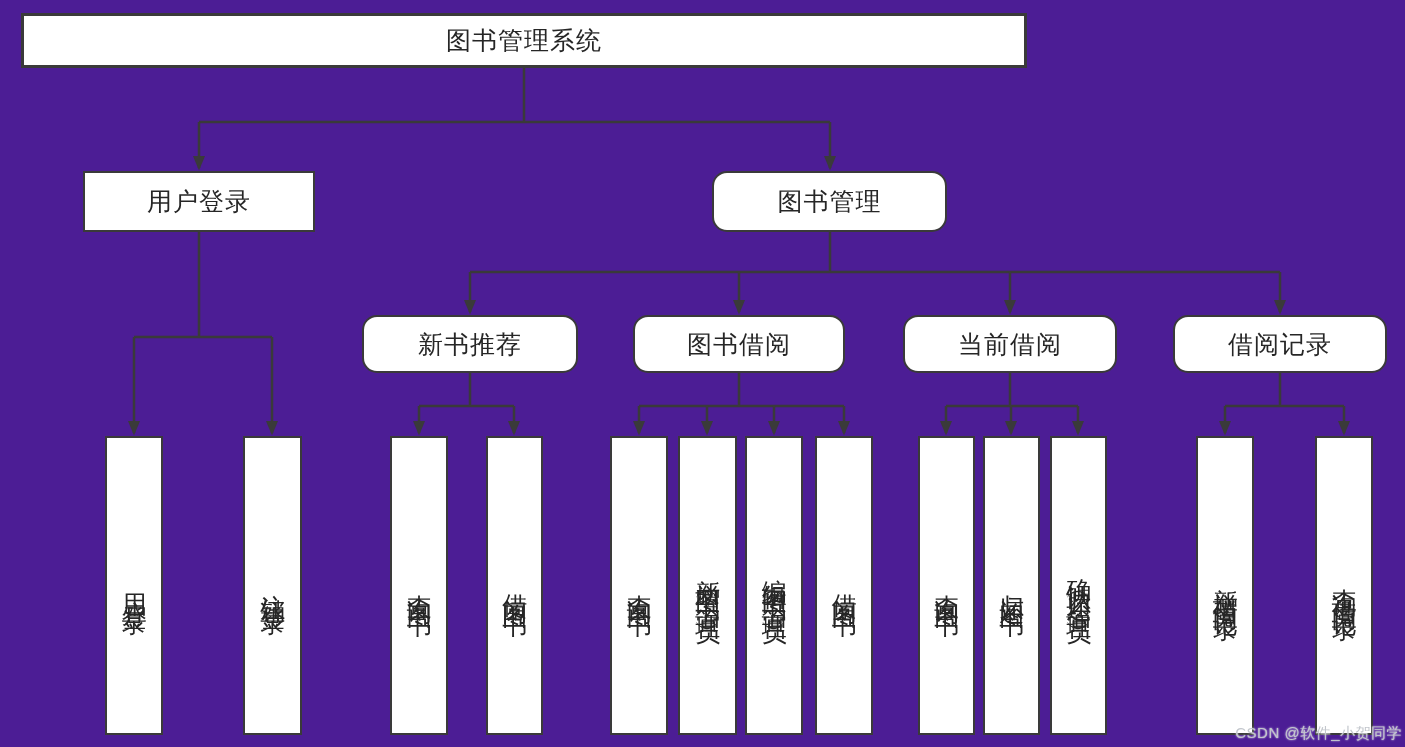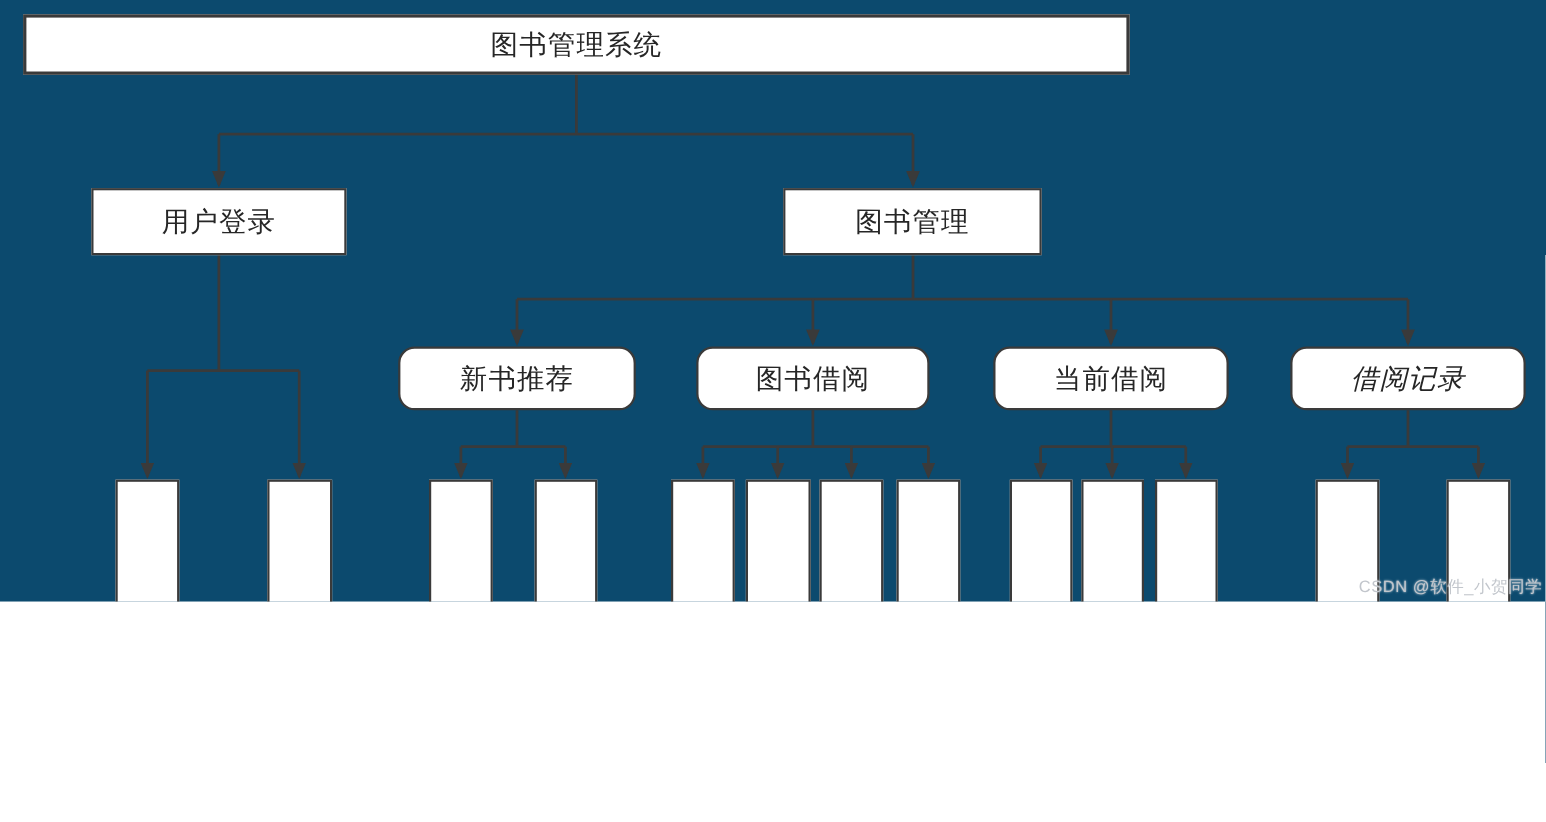--- a/index.html
+++ b/index.html
@@ -1,21 +1,21 @@
 <!DOCTYPE html>
 <html><head>
 <meta charset="utf-8">
 <style>
   html, body { margin: 0; padding: 0; background: #ffffff; }
   * { box-sizing: border-box; }
   #canvas {
     position: relative;
     width: 1405px;
-    height: 547px;
-    background: #0c4a6e;
+    height: 747px;
+    background: #4c1d95;
     font-family: "Liberation Sans", sans-serif;
     overflow: hidden;
   }
   #connectors {
     position: absolute;
     left: 0; top: 0;
     width: 1405px; height: 747px;
     z-index: 0;
   }
   .node {
@@ -110,34 +110,34 @@
     </g>
   </svg>
 
   <div class="node root" style="left:21px; top:13px; width:1006px; height:55px;">
     <span class="hlabel">图书管理系统</span>
   </div>
 
   <div class="node" style="left:83px; top:171px; width:232px; height:61px;">
     <span class="hlabel">用户登录</span>
   </div>
-  <div class="node" style="left:712px; top:171px; width:235px; height:61px;">
+  <div class="node" style="left:712px; top:171px; width:235px; height:61px;border-radius:15px;">
     <span class="hlabel">图书管理</span>
   </div>
 
   <div class="node l3" style="left:362px; width:216px;">
     <span class="hlabel">新书推荐</span>
   </div>
   <div class="node l3" style="left:903px; width:214px;">
     <span class="hlabel">当前借阅</span>
   </div>
   <div class="node l3" style="left:633px; width:212px;">
     <span class="hlabel">图书借阅</span>
   </div>
-  <div class="node l3" style="left:1173px; width:214px;font-style:italic;">
+  <div class="node l3" style="left:1173px; width:214px;">
     <span class="hlabel">借阅记录</span>
   </div>
 
   <div class="leaf" style="left:105px; width:58px;">
     <span class="vlabel">用户登录</span>
   </div>
   <div class="leaf" style="left:243px; width:59px;">
     <span class="vlabel">注销登录</span>
   </div>
 

